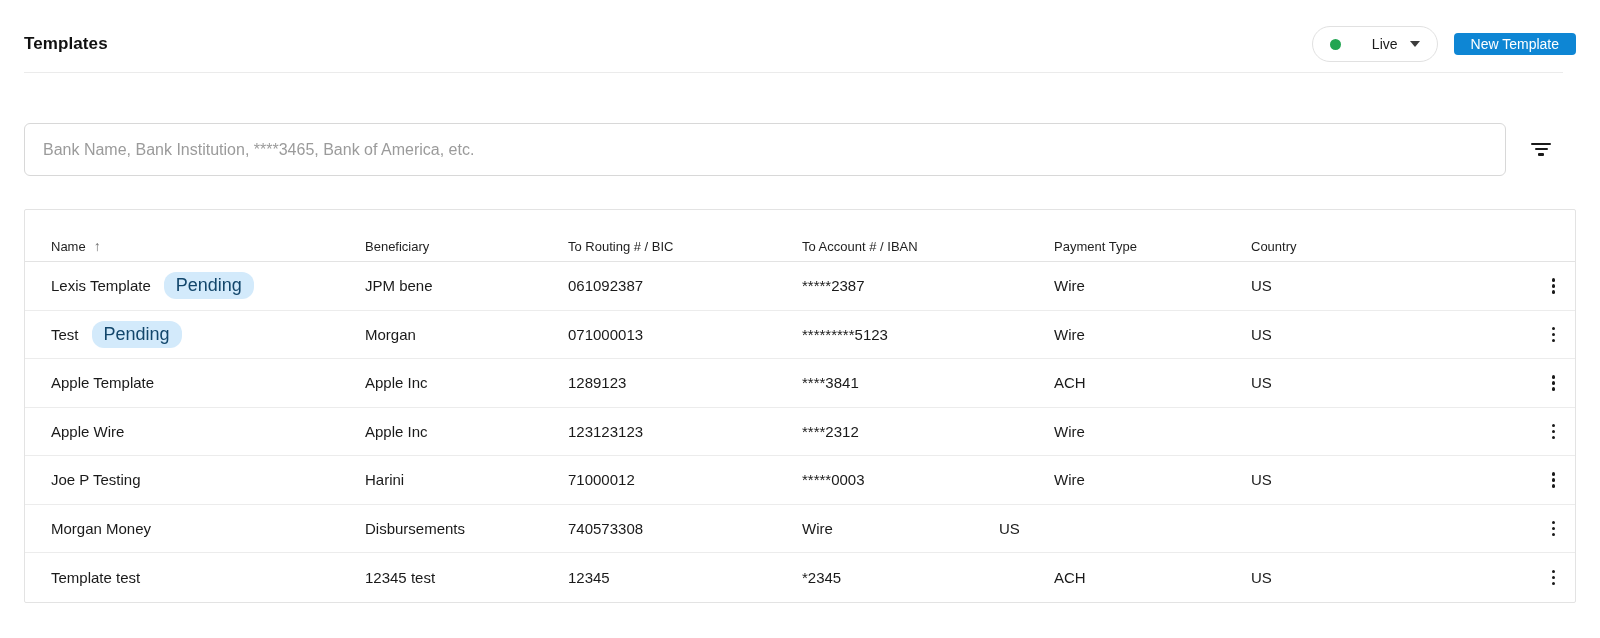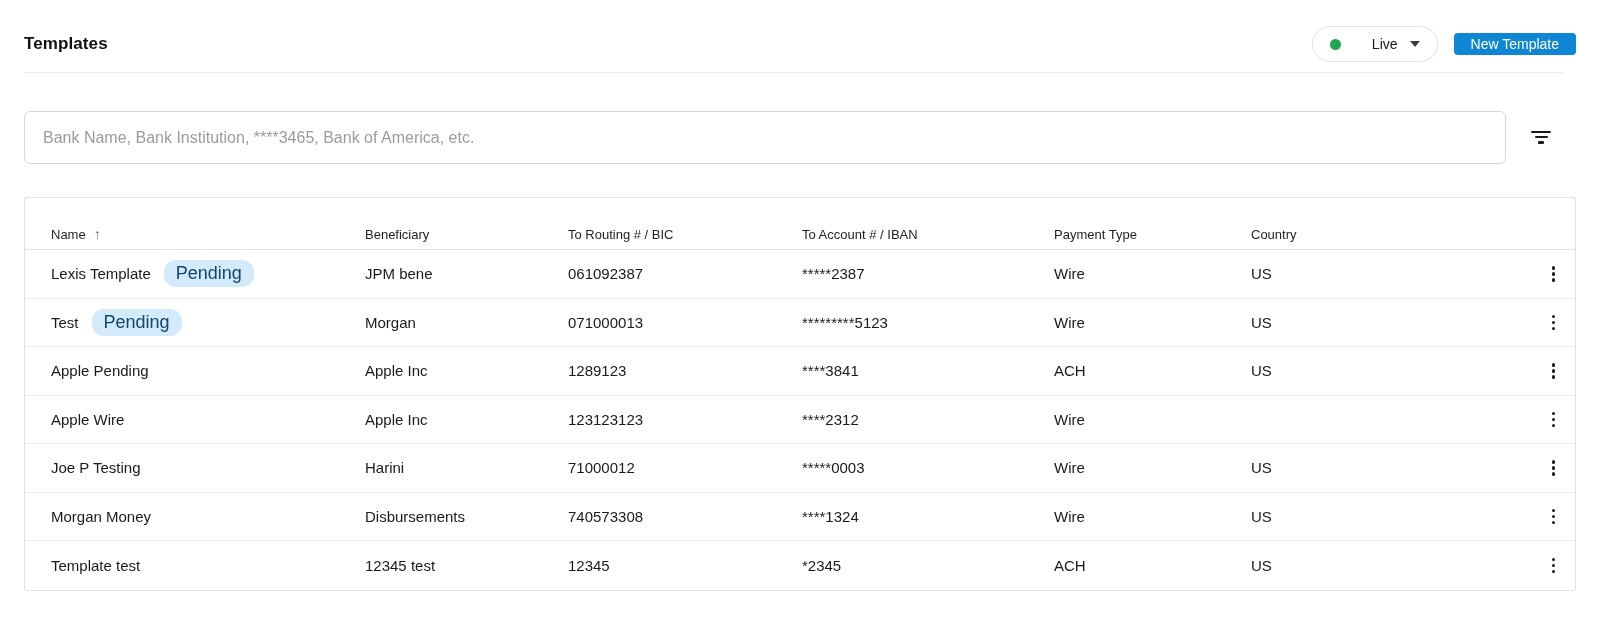--- a/index.html
+++ b/index.html
@@ -38,21 +38,21 @@
     border: none; border-radius: 4px;
     color: #ffffff; font-size: 14px; font-family: inherit;
     cursor: pointer;
   }
 
   .header-divider { border-bottom: 1px solid #ebebeb; margin: 0 37px 0 24px; }
 
   
   .search-row {
     display: flex; align-items: center;
-    margin: 38px 46px 0 24px;
+    margin: 50px 46px 0 24px;
   }
   .search-input {
     flex: 1; height: 53px;
     border: 1px solid #d8d8d8; border-radius: 6px;
     padding: 0 18px; font-size: 16px; font-family: inherit;
     color: #1a1a1a; outline: none; background: #fff;
   }
   .search-input::placeholder { color: #9b9b9b; }
   .filter-btn {
     margin-left: 22px; width: 26px; height: 26px;
@@ -172,21 +172,21 @@
       <button class="kebab">
         <span class="dot"></span>
         <span class="dot"></span>
         <span class="dot"></span>
       </button>
     </div>
   </div>
 
   <div class="tr">
     <div class="td col-name">
-      <span>Apple Pending</span>
+      <span>Apple Template</span>
 
     </div>
     <div class="td col-bene">Apple Inc</div>
     <div class="td col-routing">1289123</div>
     <div class="td col-account">****3841</div>
     <div class="td col-payment">ACH</div>
     <div class="td col-country">US</div>
     <div class="td col-actions">
       <button class="kebab">
         <span class="dot"></span>
@@ -234,21 +234,20 @@
     </div>
   </div>
 
   <div class="tr">
     <div class="td col-name">
       <span>Morgan Money</span>
 
     </div>
     <div class="td col-bene">Disbursements</div>
     <div class="td col-routing">740573308</div>
-    <div class="td col-account">****1324</div>
     <div class="td col-payment">Wire</div>
     <div class="td col-country">US</div>
     <div class="td col-actions">
       <button class="kebab">
         <span class="dot"></span>
         <span class="dot"></span>
         <span class="dot"></span>
       </button>
     </div>
   </div>

